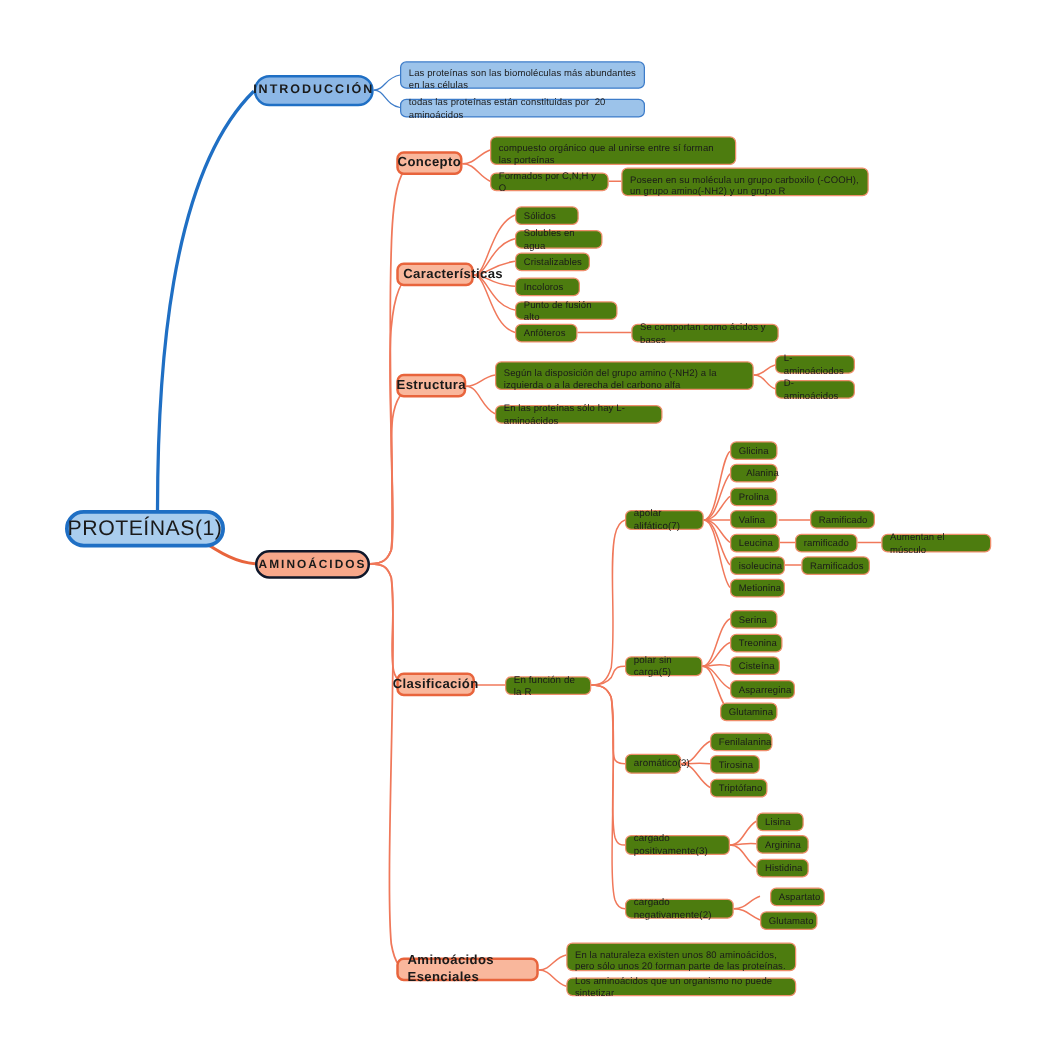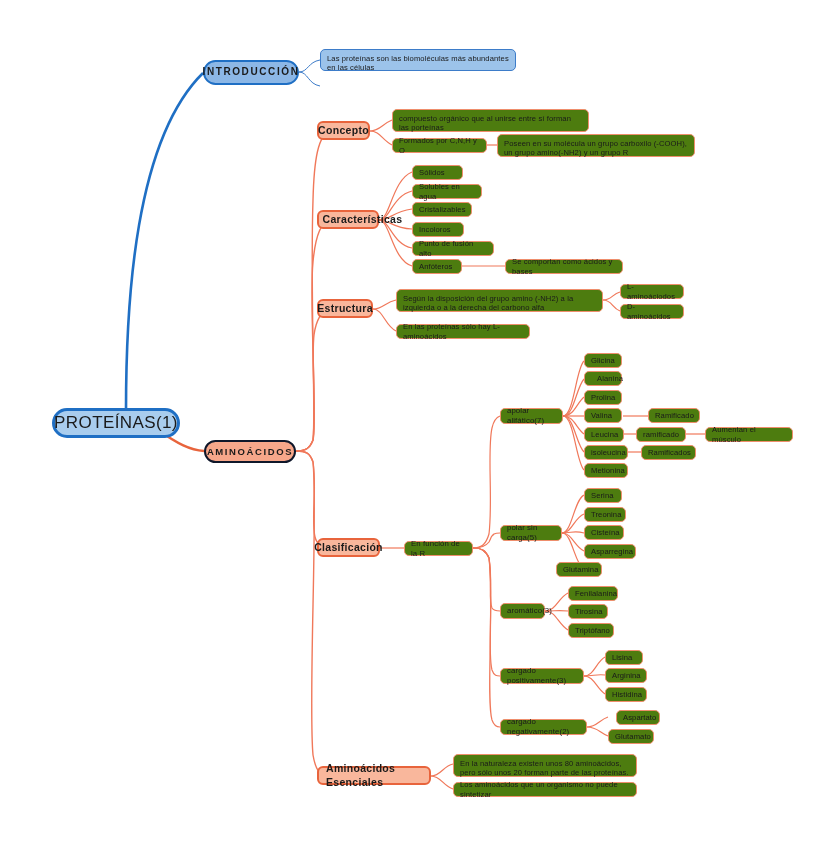--- a/index.html
+++ b/index.html
@@ -180,20 +180,23 @@
     <span>PROTEÍNAS(1)</span>
   </div>
 
   <div class="node cap blue" style="left:203px; top:60px; width:96px; height:25px;">
     <span>INTRODUCCIÓN</span>
   </div>
 
   <div class="node leaf blue wrap" style="left:320px; top:49px; width:196px; height:22px;">
     <span>Las proteínas son las biomoléculas más abundantes en las células</span>
   </div>
+  <div class="node leaf blue" style="left:320px; top:79px; width:196px; height:15px;">
+    <span>todas las proteínas están constituidas por  20 aminoácidos</span>
+  </div>
 
   <div class="node cap orange" style="left:204px; top:440px; width:92px; height:23px;">
     <span>AMINOÁCIDOS</span>
   </div>
 
   <div class="node branch" style="left:317px; top:121px; width:53px; height:19px;">
     <span>Concepto</span>
   </div>
   <div class="node leaf wrap" style="left:392px; top:109px; width:197px; height:23px;">
     <span>compuesto orgánico que al unirse entre sí forman las porteínas</span>
@@ -298,21 +301,21 @@
   </div>
   <div class="node leaf" style="left:584px; top:507px; width:42px; height:15px;">
     <span>Treonina</span>
   </div>
   <div class="node leaf" style="left:584px; top:525px; width:40px; height:15px;">
     <span>Cisteína</span>
   </div>
   <div class="node leaf" style="left:584px; top:544px; width:52px; height:15px;">
     <span>Asparregina</span>
   </div>
-  <div class="node leaf" style="left:556px; top:562px; width:46px; height:15px;">
+  <div class="node leaf" style="left:576px; top:562px; width:46px; height:15px;">
     <span>Glutamina</span>
   </div>
 
   <div class="node leaf mid" style="left:500px; top:603px; width:45px; height:16px;">
     <span>aromático(3)</span>
   </div>
   <div class="node leaf" style="left:568px; top:586px; width:50px; height:15px;">
     <span>Fenilalanina</span>
   </div>
   <div class="node leaf" style="left:568px; top:604px; width:40px; height:15px;">

